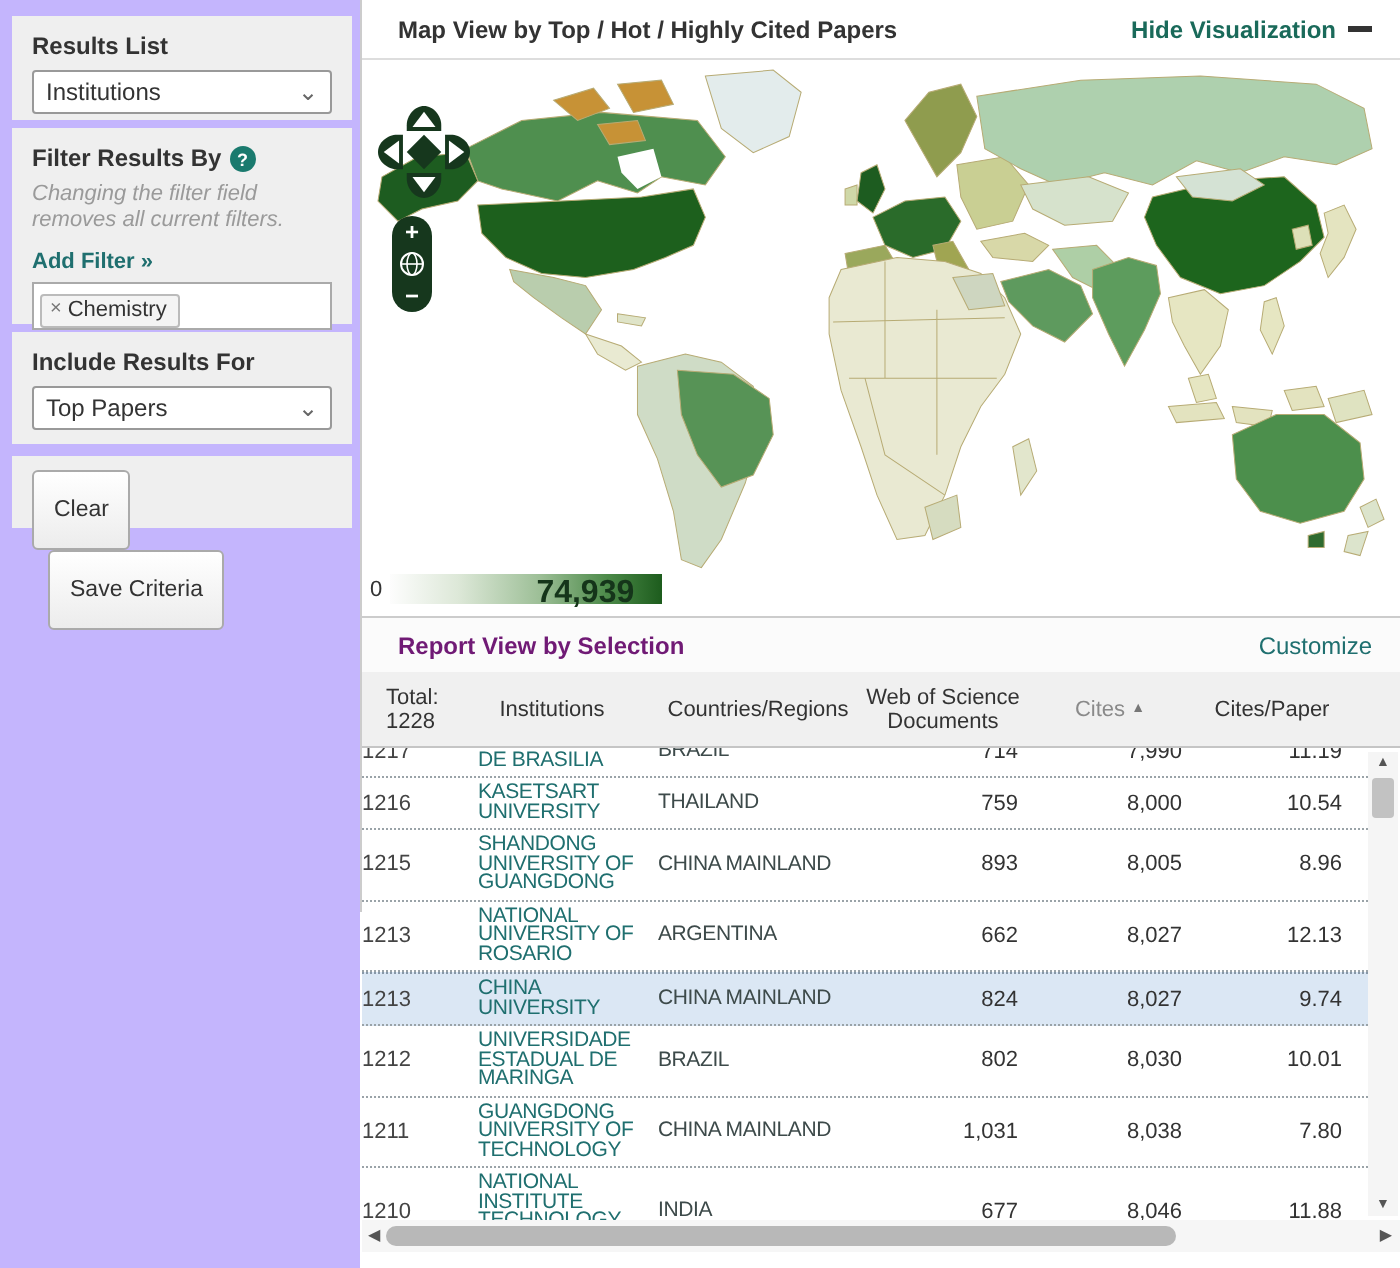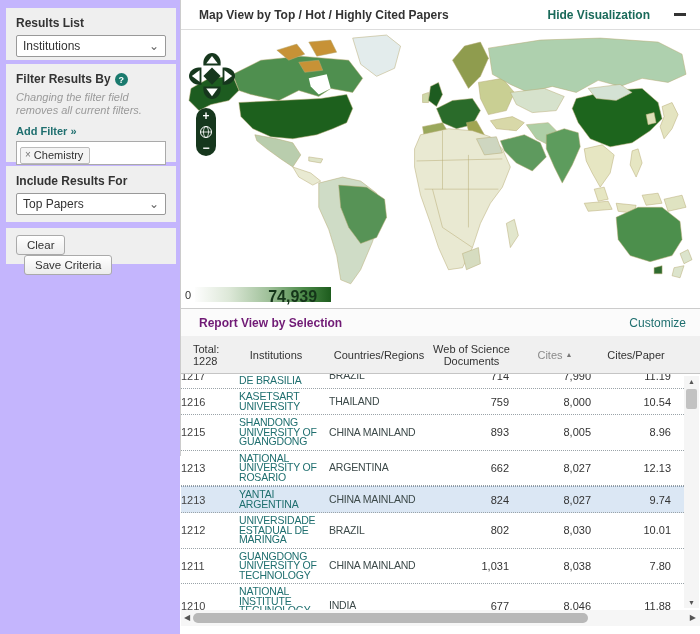--- a/index.html
+++ b/index.html
@@ -14,28 +14,28 @@
   .panel-actions { top:228px; height:36px; padding-top:7px; }
   .side-label { font-size:12px; font-weight:bold; color:#333; margin-bottom:5px; }
   .select { display:flex; align-items:center; justify-content:space-between; background:#fff; border:1px solid #999; border-radius:2px; height:22px; padding:0 6px; font-size:12px; color:#333; cursor:pointer; }
   .select .chev { color:#666; font-size:12px; line-height:10px; }
   .help-badge { display:inline-flex; align-items:center; justify-content:center; width:13px; height:13px; border-radius:50%; background:#1a7a6e; color:#fff; font-size:9px; font-weight:bold; vertical-align:middle; margin-left:4px; }
   .filter-note { font-size:11px; font-style:italic; color:#9a9a9a; line-height:13px; margin:3px 0 4px 0; }
   .add-filter { font-size:11px; font-weight:bold; color:#1f6f6f; text-decoration:none; display:inline-block; margin-bottom:4px; cursor:pointer; }
   .chip-box { background:#fff; border:1px solid #aaa; height:24px; padding:2px 3px; }
   .chip { display:inline-flex; align-items:center; gap:3px; border:1px solid #bbb; background:#f4f4f4; border-radius:2px; font-size:11px; color:#333; padding:1px 6px 2px 4px; cursor:pointer; }
   .chip .x { color:#777; font-size:10px; }
-  .btn { display:inline-block; font-size:11.5px; color:#333; background:linear-gradient(#ffffff,#ececec); border:1px solid #aaa; border-radius:3px; padding:3px 10px; cursor:pointer; }
+  .btn { display:inline-block; font-size:11.5px; color:#333; background:linear-gradient(#ffffff,#ececec); border:1px solid #aaa; border-radius:3px; padding:13px 10px; cursor:pointer; }
   .btn + .btn { margin-left:8px; }
 
   
   .main { position:absolute; left:180px; top:0; width:520px; height:456px; border-left:1px solid #ccc; background:#fff; }
   .map-header { position:absolute; top:0; left:0; right:0; height:30px; border-bottom:1px solid #ddd; display:flex; align-items:center; justify-content:space-between; padding:0 14px 0 18px; background:#fff; }
   .map-title { font-size:12px; font-weight:bold; color:#333; }
-  .hide-link { display:flex; align-items:center; gap:24px; font-size:12px; font-weight:bold; color:#1a6a5a; cursor:pointer; }
+  .hide-link { display:flex; align-items:center; gap:6px; font-size:12px; font-weight:bold; color:#1a6a5a; cursor:pointer; }
   .hide-link .minus { width:12px; height:3px; background:#333; display:inline-block; }
 
   .map-area { position:absolute; top:30px; left:0; right:0; height:278px; background:#fff; overflow:hidden; }
   .world-map { position:absolute; inset:0; width:100%; height:100%; }
   .world-map path { stroke:#b7ab74; stroke-width:0.5; }
   .world-map path.no-stroke { stroke:none; }
 
   .pan-control { position:absolute; left:8px; top:22px; width:46px; height:48px; cursor:pointer; }
   .zoom-control { position:absolute; left:15px; top:78px; width:20px; height:48px; background:#16371d; border-radius:10px; display:flex; flex-direction:column; align-items:center; justify-content:space-between; padding:2px 0; cursor:pointer; }
   .zoom-control .zc { color:#fff; font-size:12px; font-weight:bold; line-height:12px; }
@@ -266,21 +266,21 @@
     <div class="trow grid-cols">
       <div class="td rank">1213</div>
       <div class="td inst">NATIONAL UNIVERSITY OF ROSARIO</div>
       <div class="td country">ARGENTINA</div>
       <div class="td num">662</div>
       <div class="td num">8,027</div>
       <div class="td num">12.13</div>
     </div>
     <div class="trow grid-cols highlight">
       <div class="td rank">1213</div>
-      <div class="td inst">YANTAI ARGENTINA</div>
+      <div class="td inst">CHINA UNIVERSITY</div>
       <div class="td country">CHINA MAINLAND</div>
       <div class="td num">824</div>
       <div class="td num">8,027</div>
       <div class="td num">9.74</div>
     </div>
     <div class="trow grid-cols">
       <div class="td rank">1212</div>
       <div class="td inst">UNIVERSIDADE ESTADUAL DE MARINGA</div>
       <div class="td country">BRAZIL</div>
       <div class="td num">802</div>

